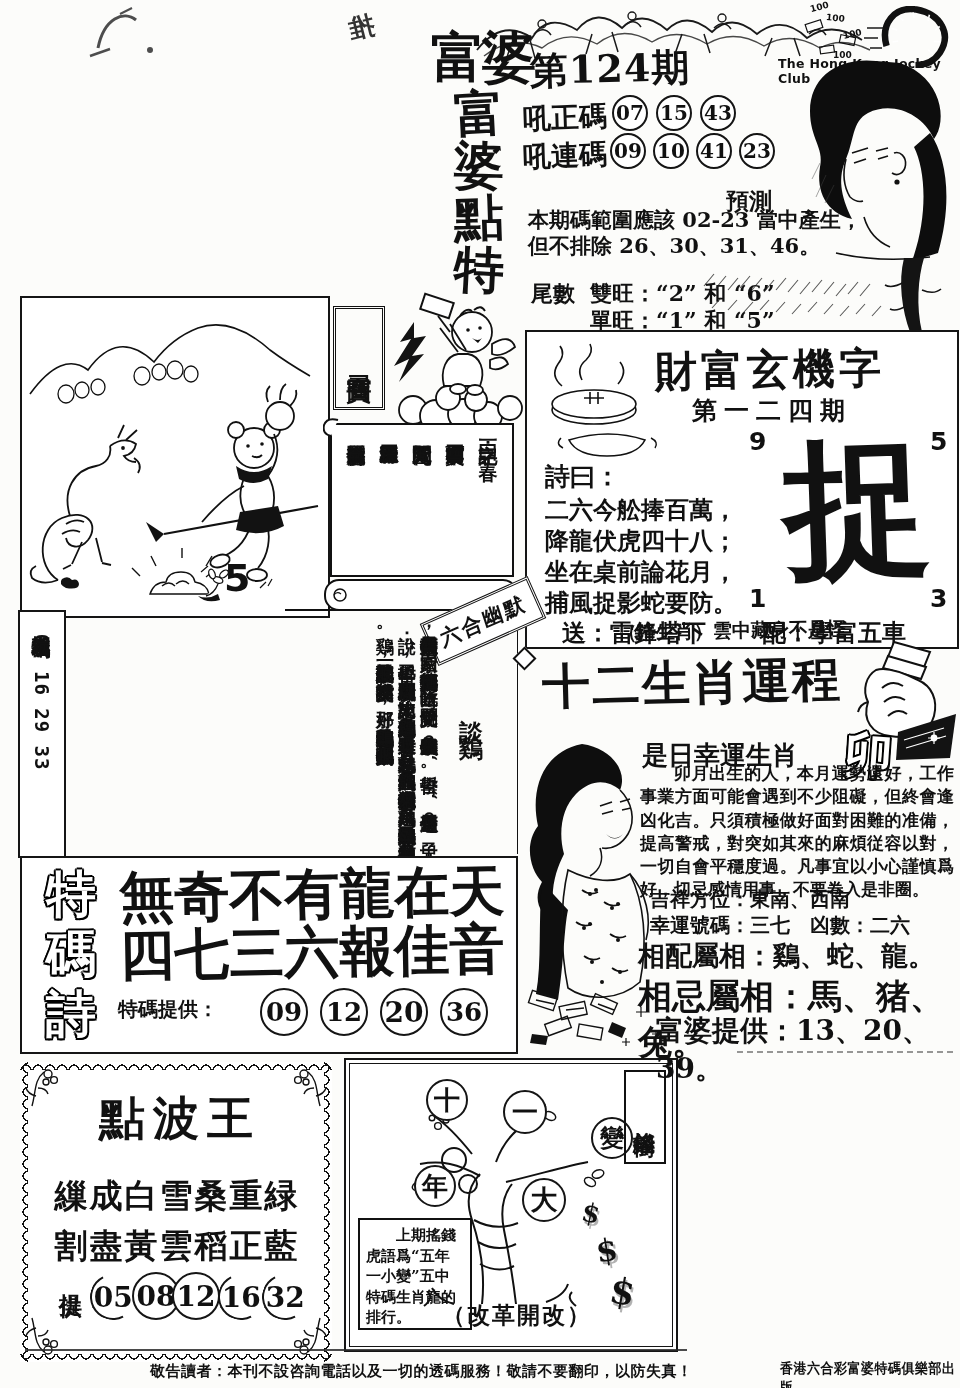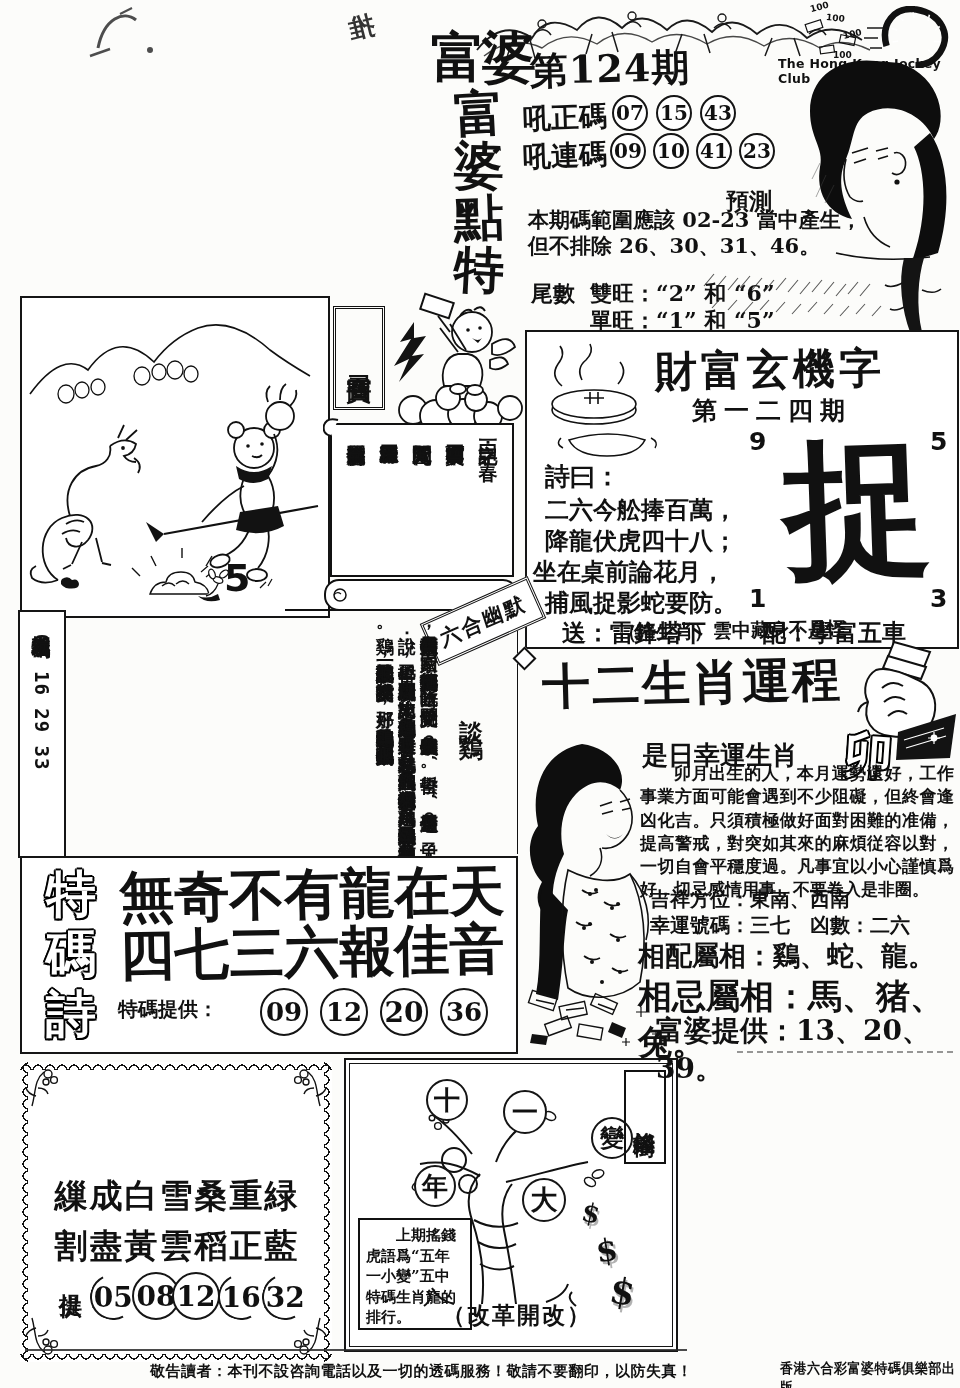--- a/index.html
+++ b/index.html
@@ -253,21 +253,21 @@
   </svg>
   <div class="abs b" style="left:78px;top:10px;width:330px;text-align:center;font-size:42px;font-weight:900;letter-spacing:4px;transform:rotate(-1deg)">財富玄機字</div>
   <div class="abs b" style="left:130px;top:62px;width:230px;text-align:center;font-size:25px;letter-spacing:7px">第一二四期</div>
   <svg class="abs" style="left:28px;top:92px" width="110" height="40" viewBox="0 0 110 40">
     <path d="M14,16 q40,-12 76,0 q-8,16 -38,16 q-30,0 -38,-16 z" fill="#fff" stroke="#111" stroke-width="1.6"></path>
     <path d="M6,14 q-6,6 2,10 M96,14 q8,4 4,10" fill="none" stroke="#111" stroke-width="1.4"></path>
   </svg>
   <div class="abs b" style="left:18px;top:128px;font-size:25px">詩曰：</div>
   <div class="abs" style="left:18px;top:162px;font-size:24px;font-weight:bold">二六今舩捧百萬，</div>
   <div class="abs" style="left:18px;top:193px;font-size:24px;font-weight:bold">降龍伏虎四十八；</div>
-  <div class="abs" style="left:6px;top:224px;font-size:24px;font-weight:bold">坐在桌前論花月，</div>
+  <div class="abs" style="left:18px;top:224px;font-size:24px;font-weight:bold">坐在桌前論花月，</div>
   <div class="abs" style="left:18px;top:255px;font-size:24px;font-weight:bold">捕風捉影蛇要防。</div>
   <span class="abs b sans" style="left:222px;top:95px;font-size:25px">9</span>
   <span class="abs b sans" style="left:403px;top:95px;font-size:25px">5</span>
   <span class="abs b sans" style="left:222px;top:252px;font-size:25px">1</span>
   <span class="abs b sans" style="left:403px;top:252px;font-size:25px">3</span>
   <div class="abs" style="left:248px;top:100px;width:165px;text-align:center;font-size:148px;line-height:150px;font-weight:900;transform:rotate(-2deg)">捉</div>
   <span class="abs b" style="left:35px;top:285px;font-size:24px">送：雷鋒塔下</span>
   <span class="abs b" style="left:235px;top:285px;font-size:24px">配：學富五車</span>
 </div>
 <div class="abs b" style="left:618px;top:618px;font-size:19px;transform:rotate(-1deg)">（猜生肖）雲中藏身不是怪</div>
@@ -345,20 +345,21 @@
   <svg class="abs" style="left:268px;top:252px;transform:scale(-1,-1)" width="40" height="44" viewBox="0 0 40 44">
       <g fill="none" stroke="#111" stroke-width="1.4">
         <path d="M8,40 C12,26 10,14 20,6"></path>
         <circle cx="24" cy="8" r="4"></circle>
         <circle cx="30" cy="14" r="3.4"></circle>
         <circle cx="22" cy="16" r="3"></circle>
         <path d="M12,30 q-8,-2 -10,-8 M14,22 q8,0 10,6"></path>
       </g>
     </svg>
 
+  <div class="abs" style="left:60px;top:26px;width:200px;text-align:center;font-size:46px;font-weight:900;letter-spacing:8px">點波王</div>
   <div class="abs b" style="left:26px;top:112px;width:262px;text-align:center;font-size:33px;font-weight:900;letter-spacing:2px">繅成白雪桑重緑</div>
   <div class="abs b" style="left:26px;top:162px;width:262px;text-align:center;font-size:33px;font-weight:900;letter-spacing:2px">割盡黃雲稻正藍</div>
   <div class="abs v b" style="left:36px;top:214px;font-size:23px;letter-spacing:2px">提供</div>
   <div class="abs arc" style="left:70px;top:212px;width:46px;height:46px;font-size:28px">
       <span>05</span>
     </div>
   <div class="abs circle" style="left:112px;top:210px;width:48px;height:48px;font-size:28px">
       <span>08</span>
     </div>
   <div class="abs circle" style="left:152px;top:210px;width:48px;height:48px;font-size:28px">

